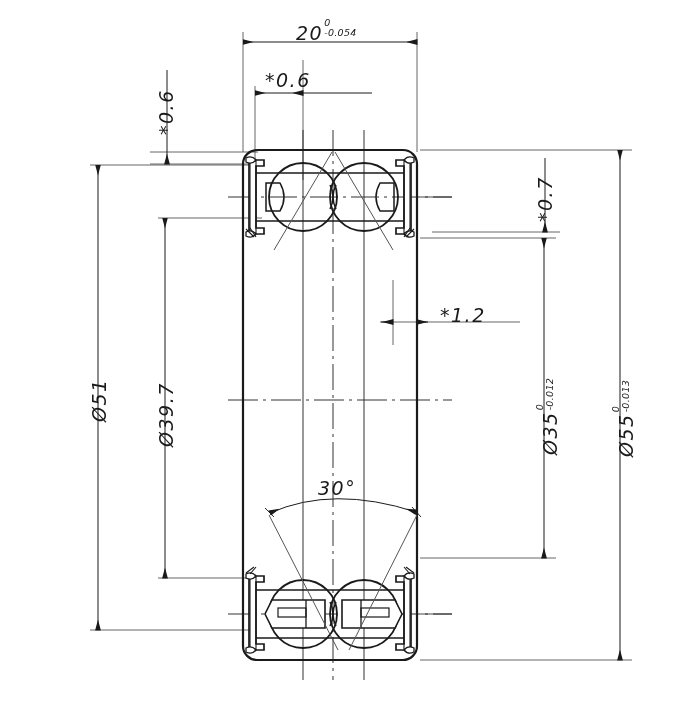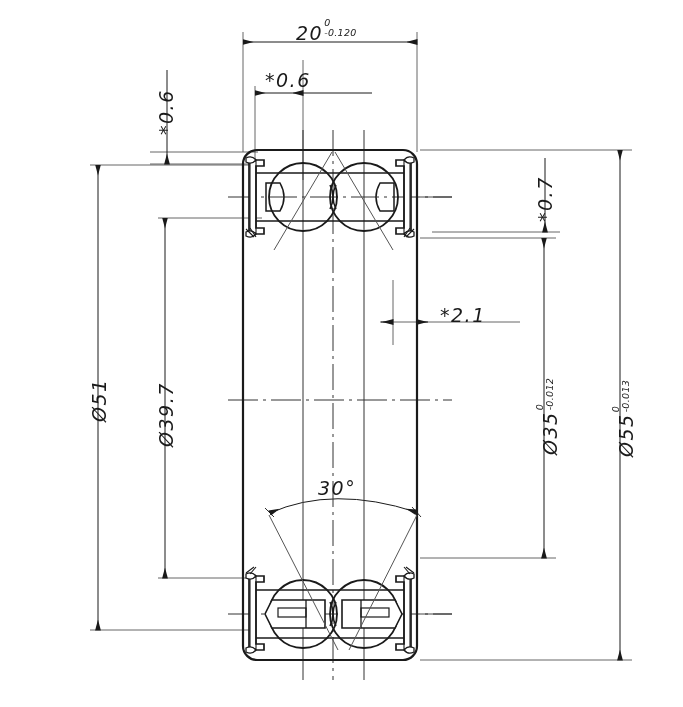--- a/index.html
+++ b/index.html
@@ -231,37 +231,37 @@
       </g>
     </g>
 
     <g stroke="#333" stroke-width="0.9" fill="none">
       <line x1="420" y1="197" x2="452" y2="197"></line>
       <line x1="420" y1="614" x2="452" y2="614"></line>
     </g>
   </svg>
 
   <div class="dimtext" style="left:296px; top:18px;">
-    <span class="main">20</span><span class="tolstack"><span style="display:block">0</span><span style="display:block">-0.120</span></span>
+    <span class="main">20</span><span class="tolstack"><span style="display:block">0</span><span style="display:block">-0.054</span></span>
   </div>
 
   <div class="dimtext" style="left:265px; top:69px;">
     <span class="main">*0.6</span>
   </div>
 
   <div class="dimtext rot90" style="left:155px; top:135px;">
     <span class="main">*0.6</span>
   </div>
 
   <div class="dimtext rot90" style="left:534px; top:222px;">
     <span class="main">*0.7</span>
   </div>
 
   <div class="dimtext" style="left:440px; top:304px;">
-    <span class="main">*2.1</span>
+    <span class="main">*1.2</span>
   </div>
 
   <div class="dimtext rot90" style="left:88px; top:422px;">
     <span class="main">Ø51</span>
   </div>
 
   <div class="dimtext rot90" style="left:155px; top:447px;">
     <span class="main">Ø39.7</span>
   </div>
 

